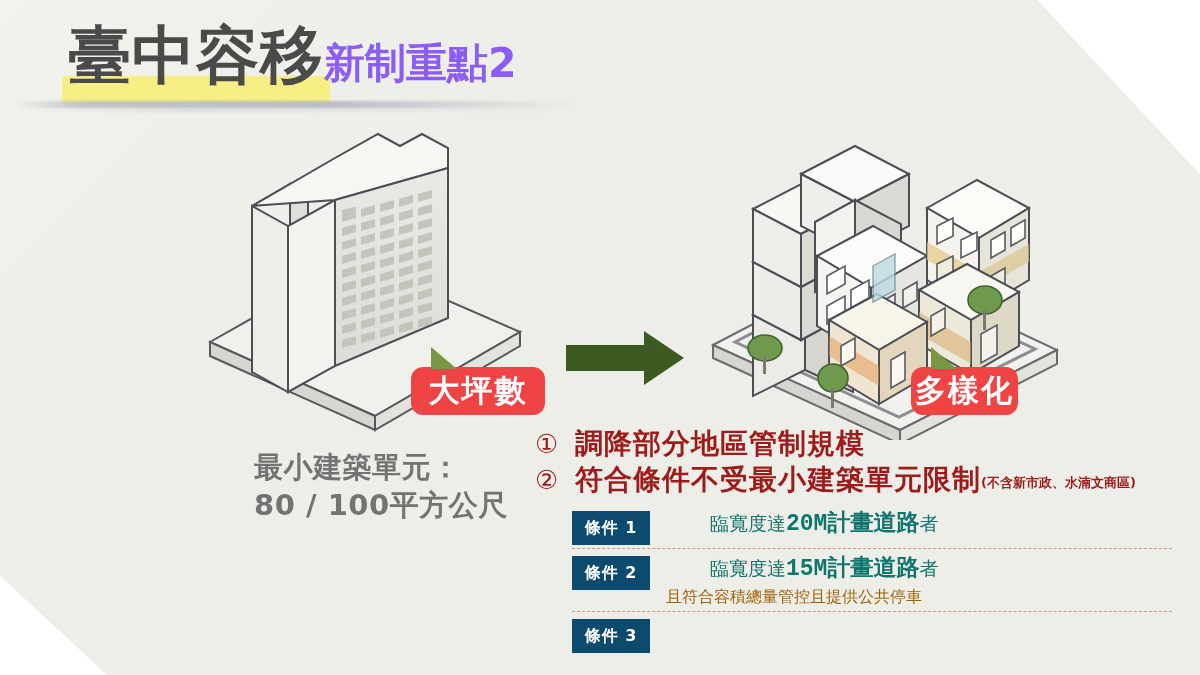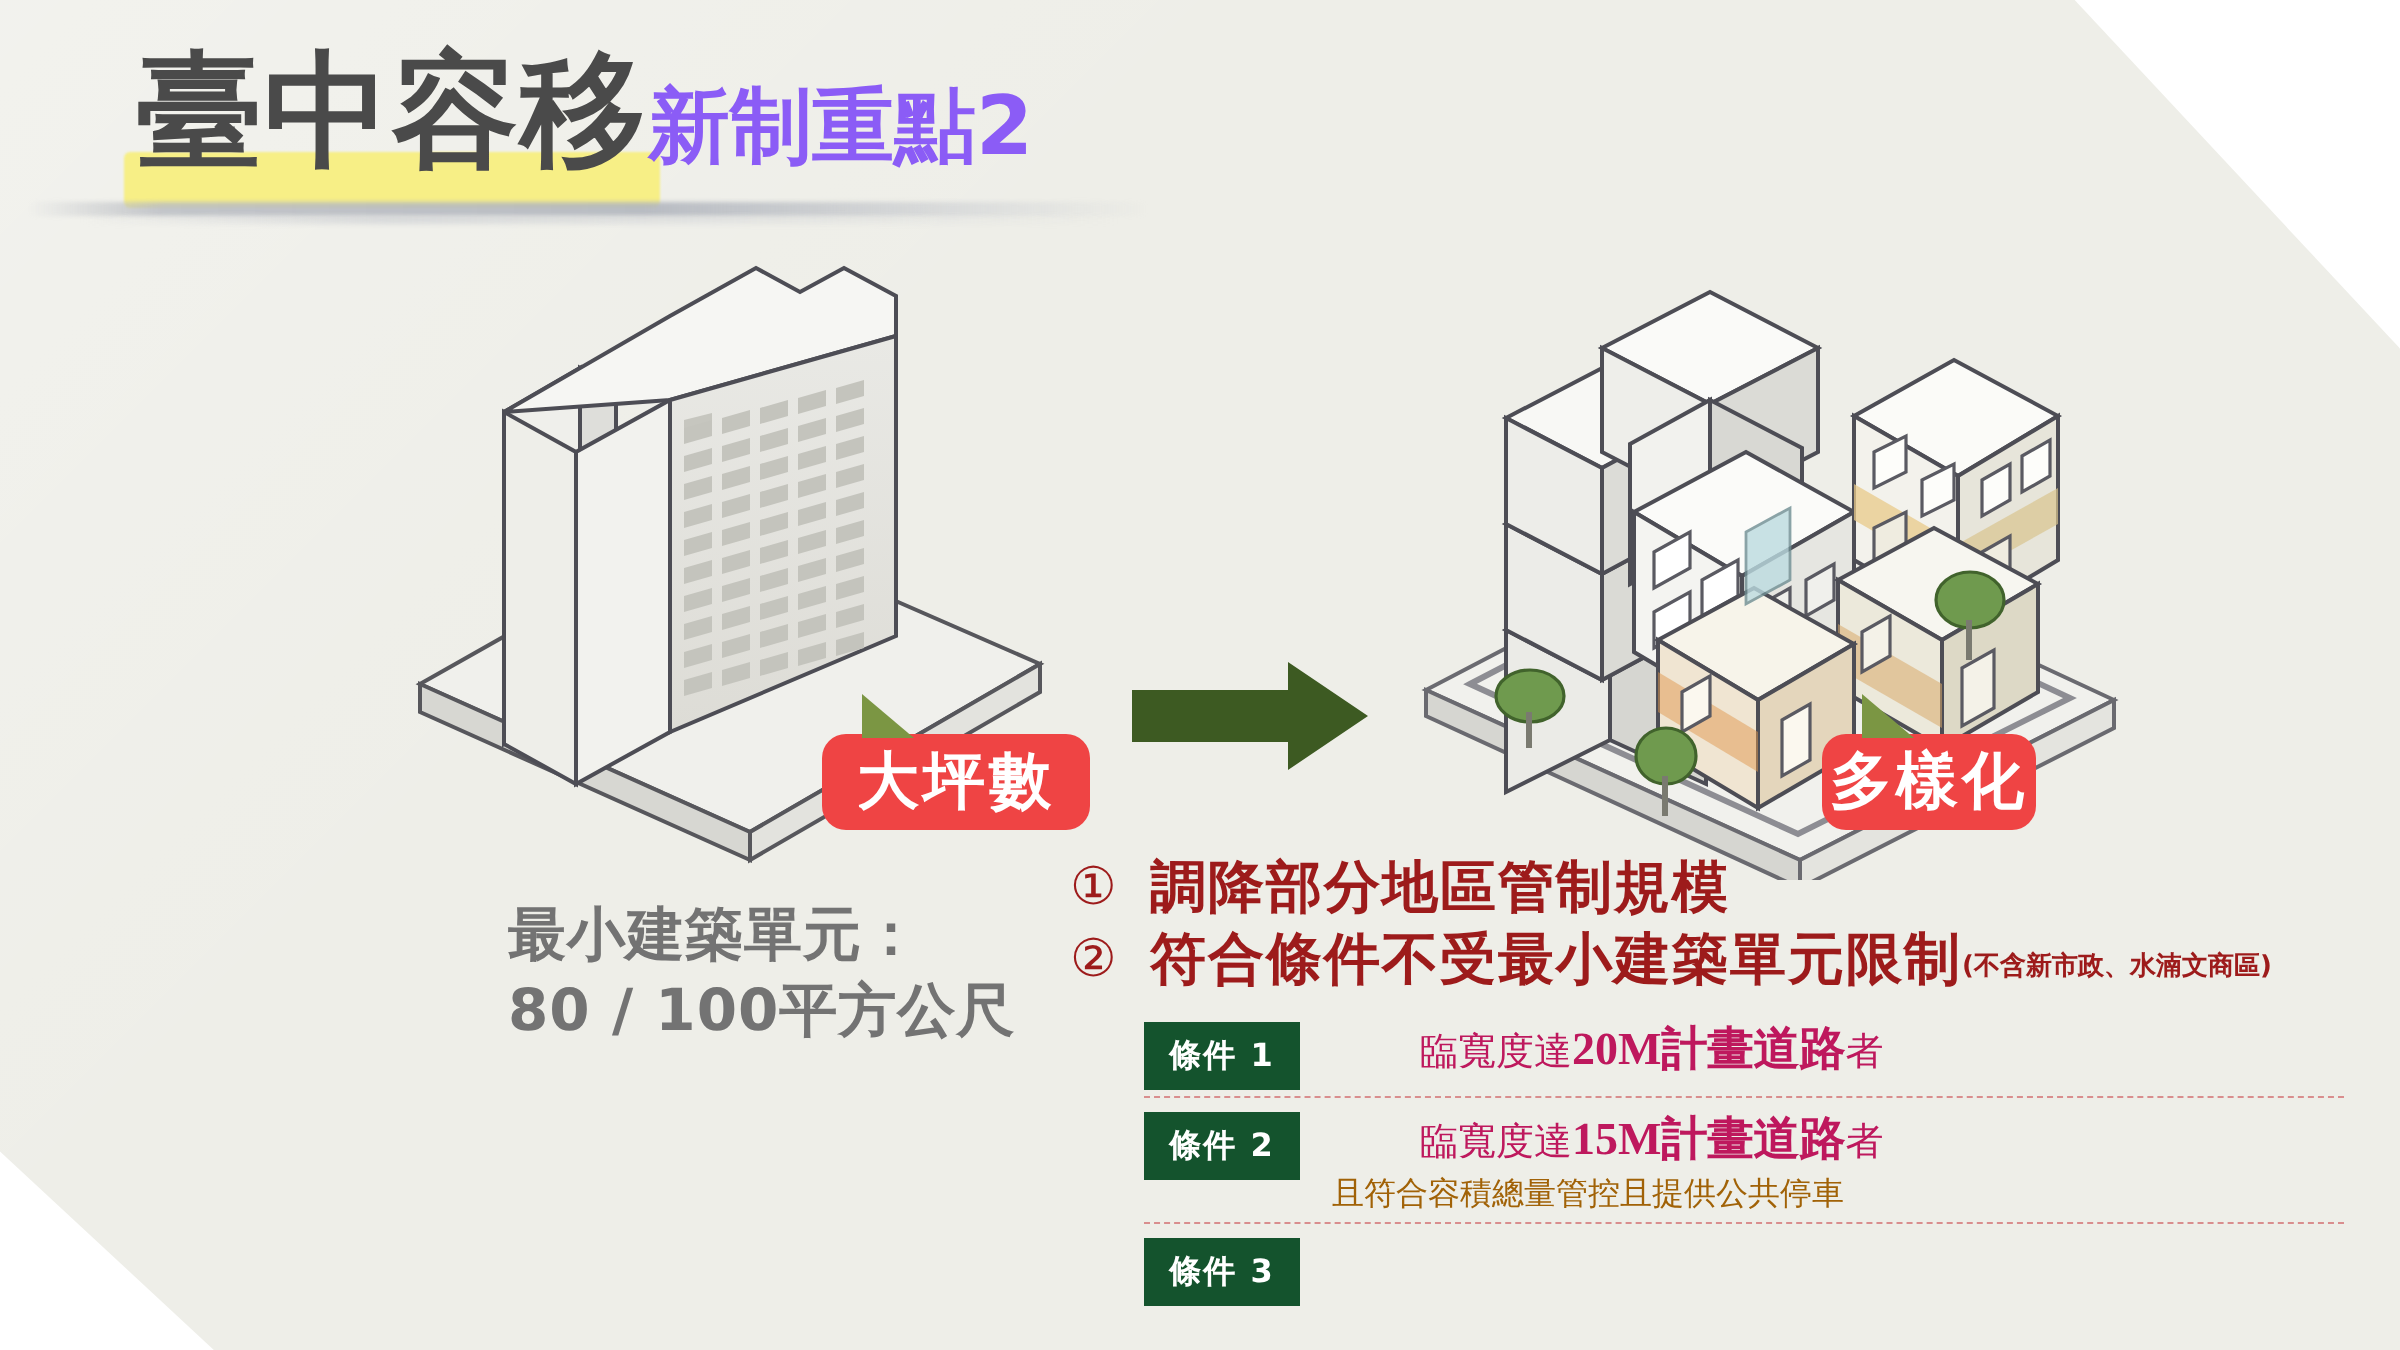--- a/index.html
+++ b/index.html
@@ -95,29 +95,29 @@
     color:#9d1b1b;font-size:28px;line-height:32px;font-weight:bold;letter-spacing:1px;
     font-family:"DejaVu Sans","Liberation Sans",sans-serif;
   }
   .pt-note{font-size:13px;font-weight:bold;letter-spacing:0;vertical-align:2px;}
 
   
   .conds{position:absolute;left:572px;top:505px;width:600px;}
   .cond{position:relative;display:flex;align-items:flex-start;padding-top:4px;}
   .cond + .cond{border-top:1px dashed #d98e8e;margin-top:3px;padding-top:5px;}
   .cond-chip{
-    flex:0 0 78px;width:78px;height:34px;background:#14532d;color:#ffffff;
+    flex:0 0 78px;width:78px;height:34px;background:#0c4a6e;color:#ffffff;
     display:flex;align-items:center;justify-content:center;
     font-size:16px;font-weight:bold;letter-spacing:1px;margin-top:2px;
     font-family:"DejaVu Sans","Liberation Sans",sans-serif;
   }
   .cond-body{margin-left:16px;padding-top:0;}
   .cond-main{
-    font-size:19px;color:#be185d;line-height:1.35;white-space:nowrap;
-    font-family:Liberation Serif, serif;
+    font-size:19px;color:#0f766e;line-height:1.35;white-space:nowrap;
+    font-family:Liberation Mono, monospace;
     padding-left:44px;
   }
   .cond-main b{font-size:23px;font-weight:bold;}
   .cond-sub{
     font-size:16px;color:#a16207;line-height:1.4;margin-top:1px;
     font-family:"DejaVu Sans","Liberation Sans",sans-serif;
   }
 </style>
 </head>
 <body>

